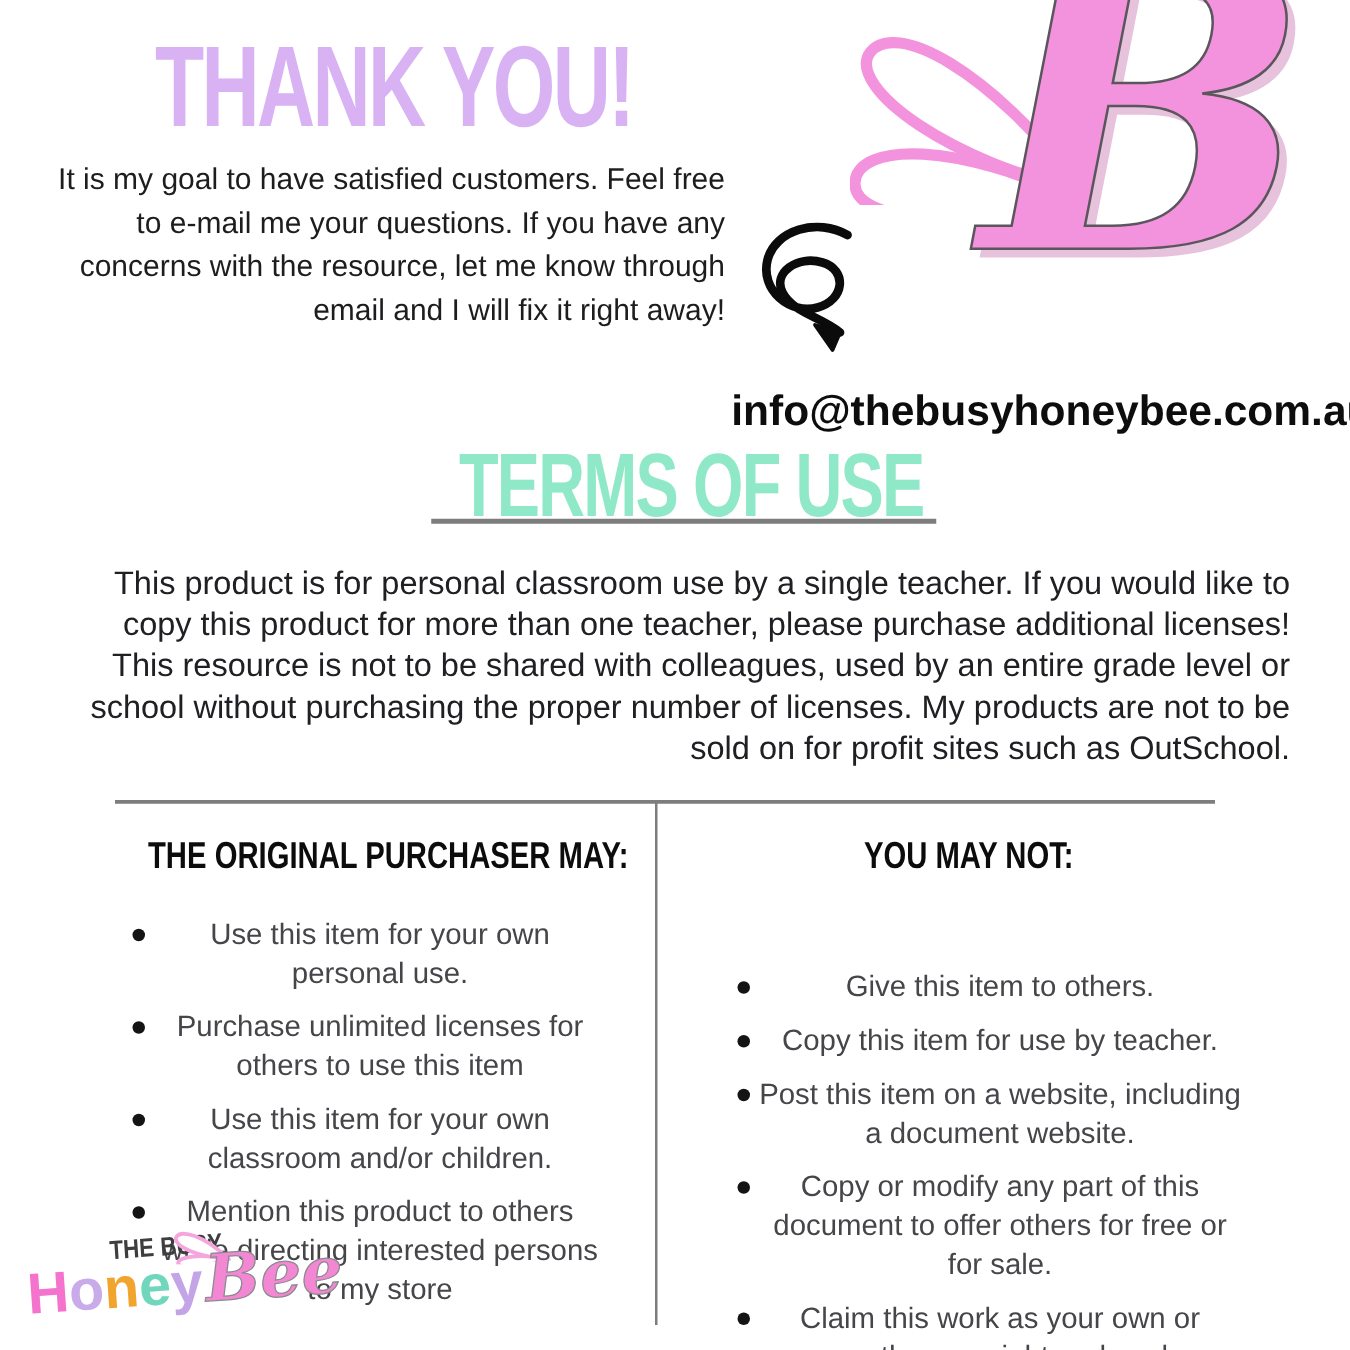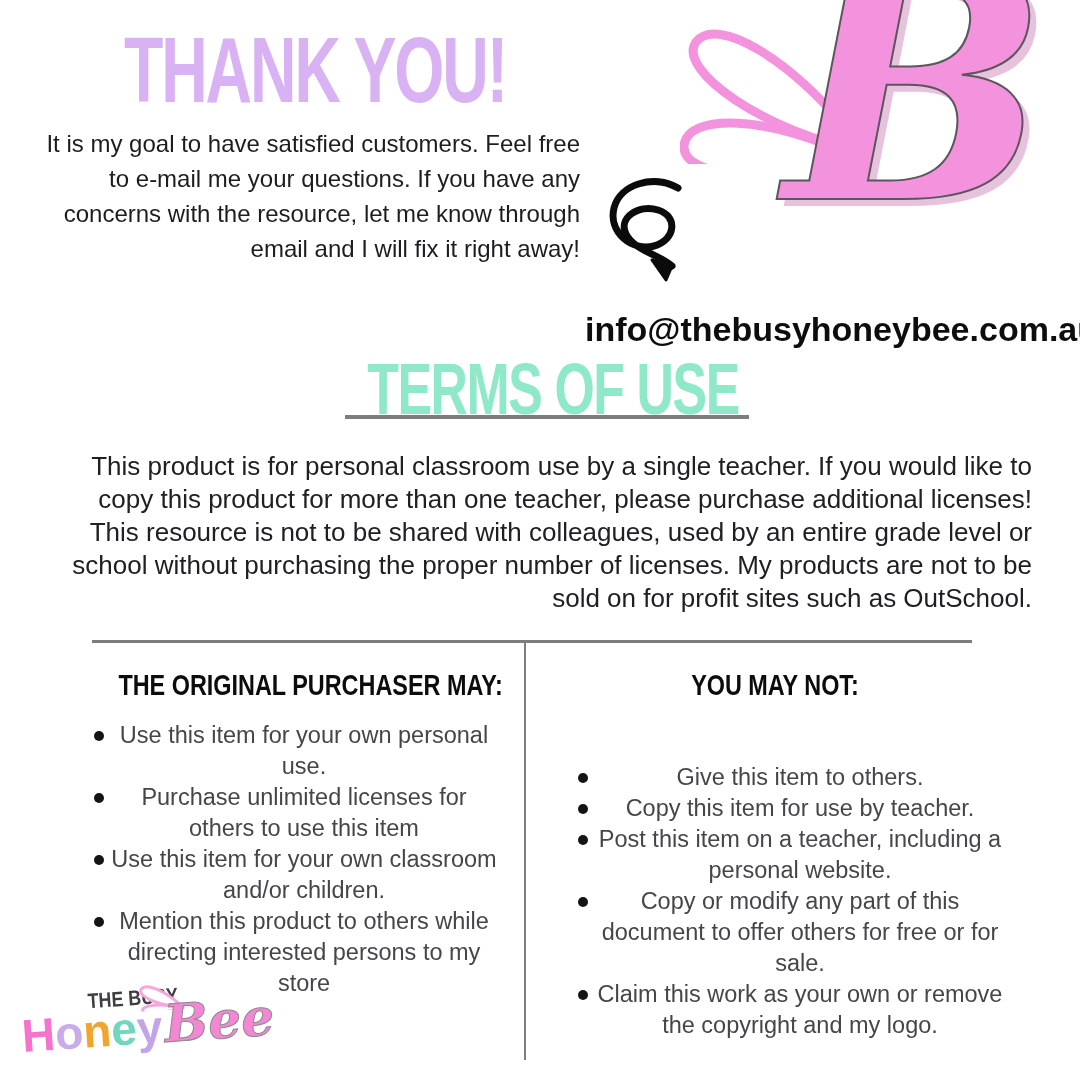--- a/index.html
+++ b/index.html
@@ -61,21 +61,21 @@
     text-align:center;font-size:30px;font-weight:900;color:#0c0c0c;
     transform:scaleX(0.78);transform-origin:50% 0;white-space:nowrap;letter-spacing:0px;
   }
   .col-heading.left{left:70px;top:668px;width:440px;}
   .col-heading.right{left:545px;top:668px;width:460px;}
 
   .tou-list{list-style:none;margin:0;padding:0;}
   .tou-list li{
     position:relative;text-align:center;
     font-size:23.5px;line-height:31px;color:#46464a;
-    padding:0 6px 0 44px;margin:0;
+    padding:0 6px 0 44px;margin:12px;
   }
   .tou-list li::before{
     content:"";position:absolute;left:30px;top:11px;
     width:10px;height:10px;border-radius:50%;background:#141414;
   }
   .list-left{left:64px;top:720px;width:442px;}
   .list-right{left:548px;top:762px;width:466px;}
 
   
   .footer-logo{left:22px;top:986px;width:230px;height:92px;transform:rotate(-4deg);}
@@ -138,21 +138,21 @@
   <li>Use this item for your own personal use.</li>
   <li>Purchase unlimited licenses for others to use this item</li>
   <li>Use this item for your own classroom and/or children.</li>
   <li>Mention this product to others while directing interested persons to my store</li>
 </ul>
 
 <div class="abs col-heading right">YOU MAY NOT:</div>
 <ul class="abs tou-list list-right">
   <li>Give this item to others.</li>
   <li>Copy this item for use by teacher.</li>
-  <li>Post this item on a teacher, including a personal website.</li>
+  <li>Post this item on a website, including a document website.</li>
   <li>Copy or modify any part of this document to offer others for free or for sale.</li>
   <li>Claim this work as your own or remove the copyright and my logo.</li>
 </ul>
 
 <div class="abs footer-logo">
   <div class="busy">THE BUSY</div>
   <svg class="footer-wings" viewBox="0 0 46 30">
     <path d="M 44 28 C 26 8 8 2 4 8 C 0 15 22 26 44 28 Z" fill="#ffffff" stroke="#f6a6de" stroke-width="3"></path>
     <path d="M 44 29 C 22 22 4 24 4 29 C 4 34 26 33 44 29 Z" fill="#ffffff" stroke="#f6a6de" stroke-width="3"></path>
   </svg>

